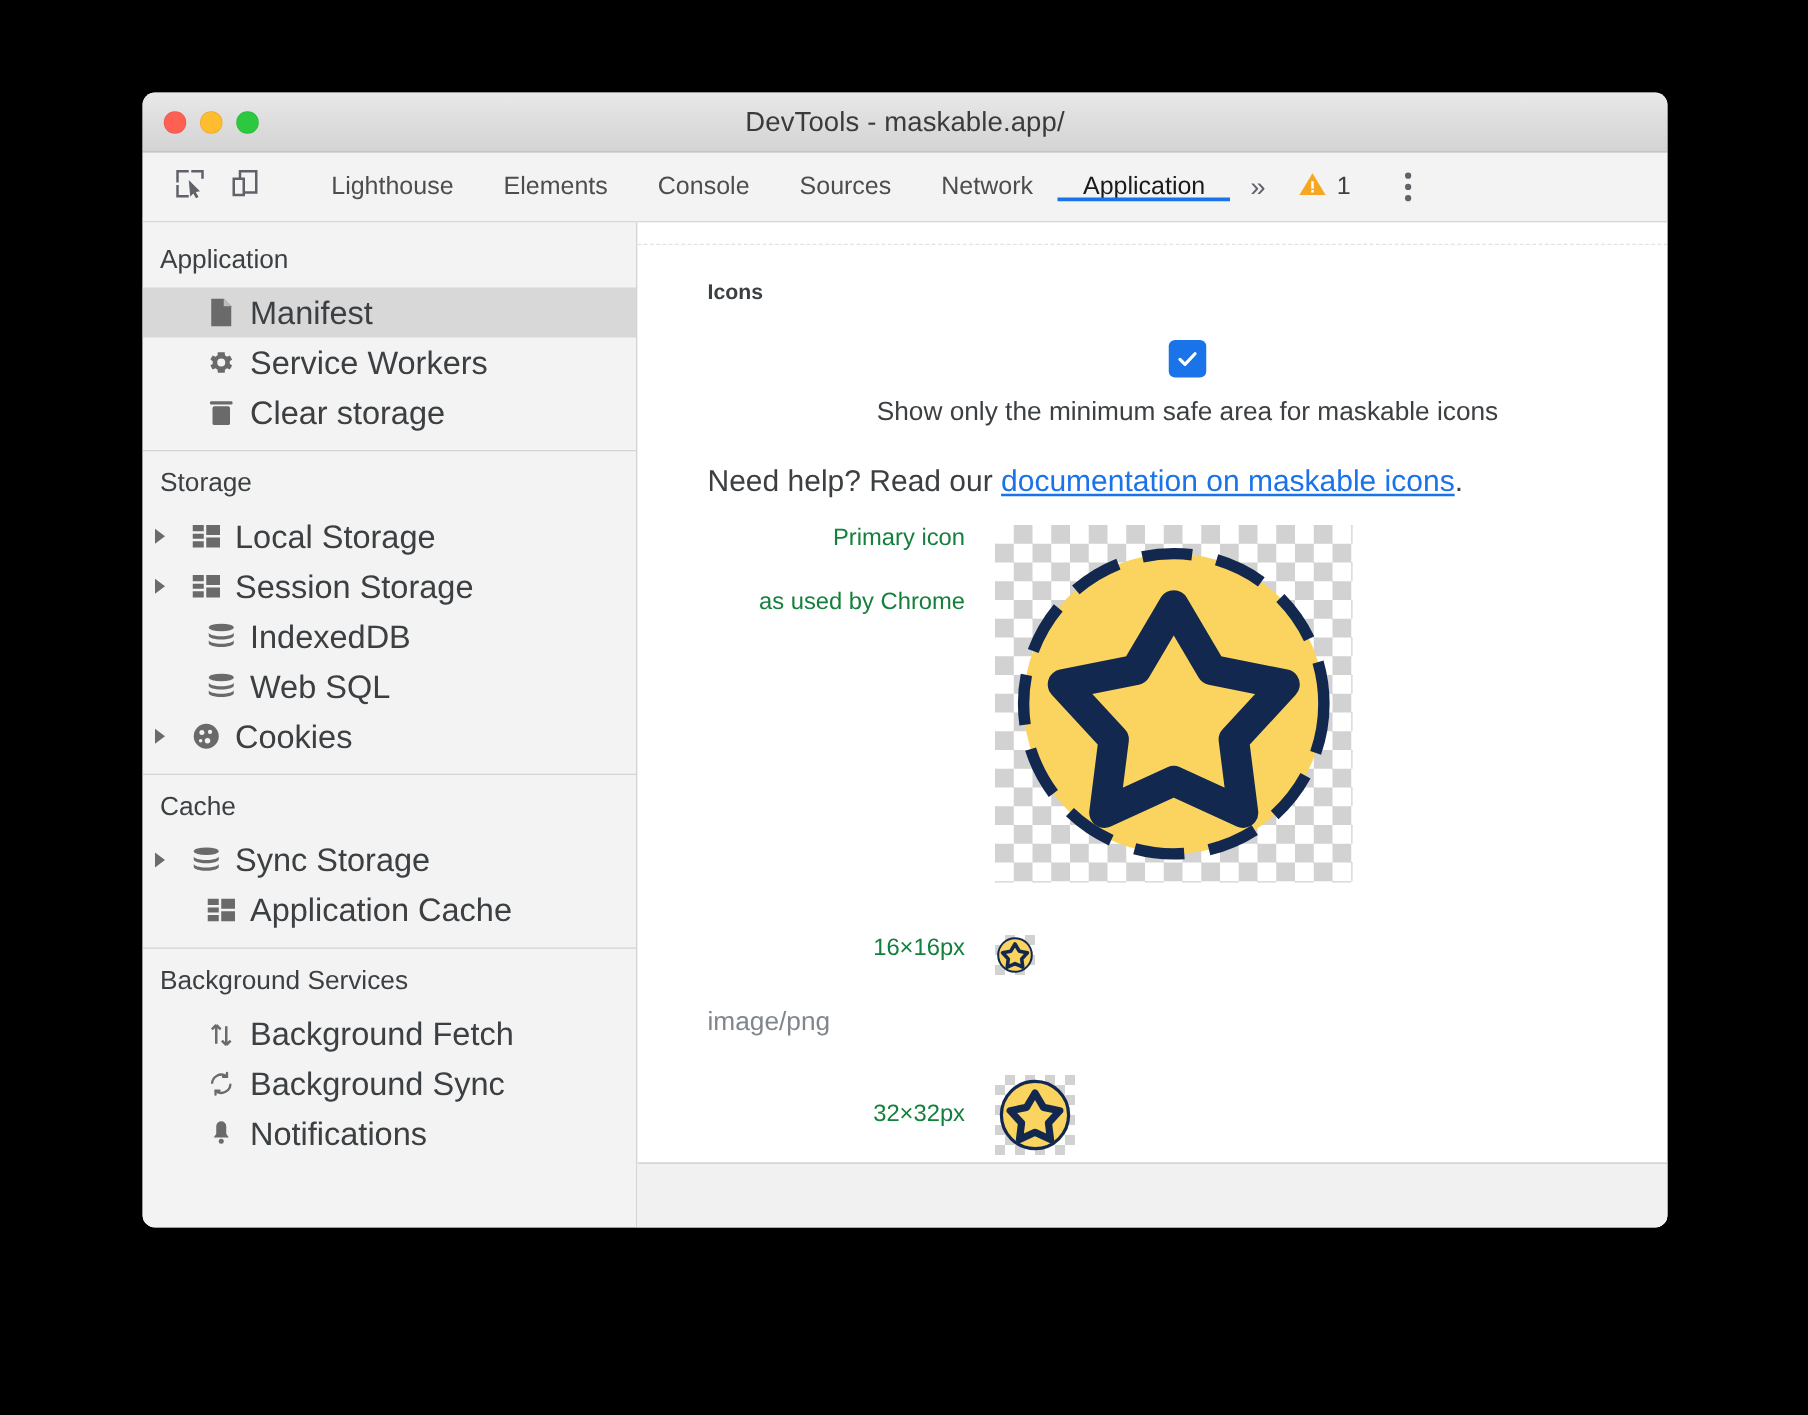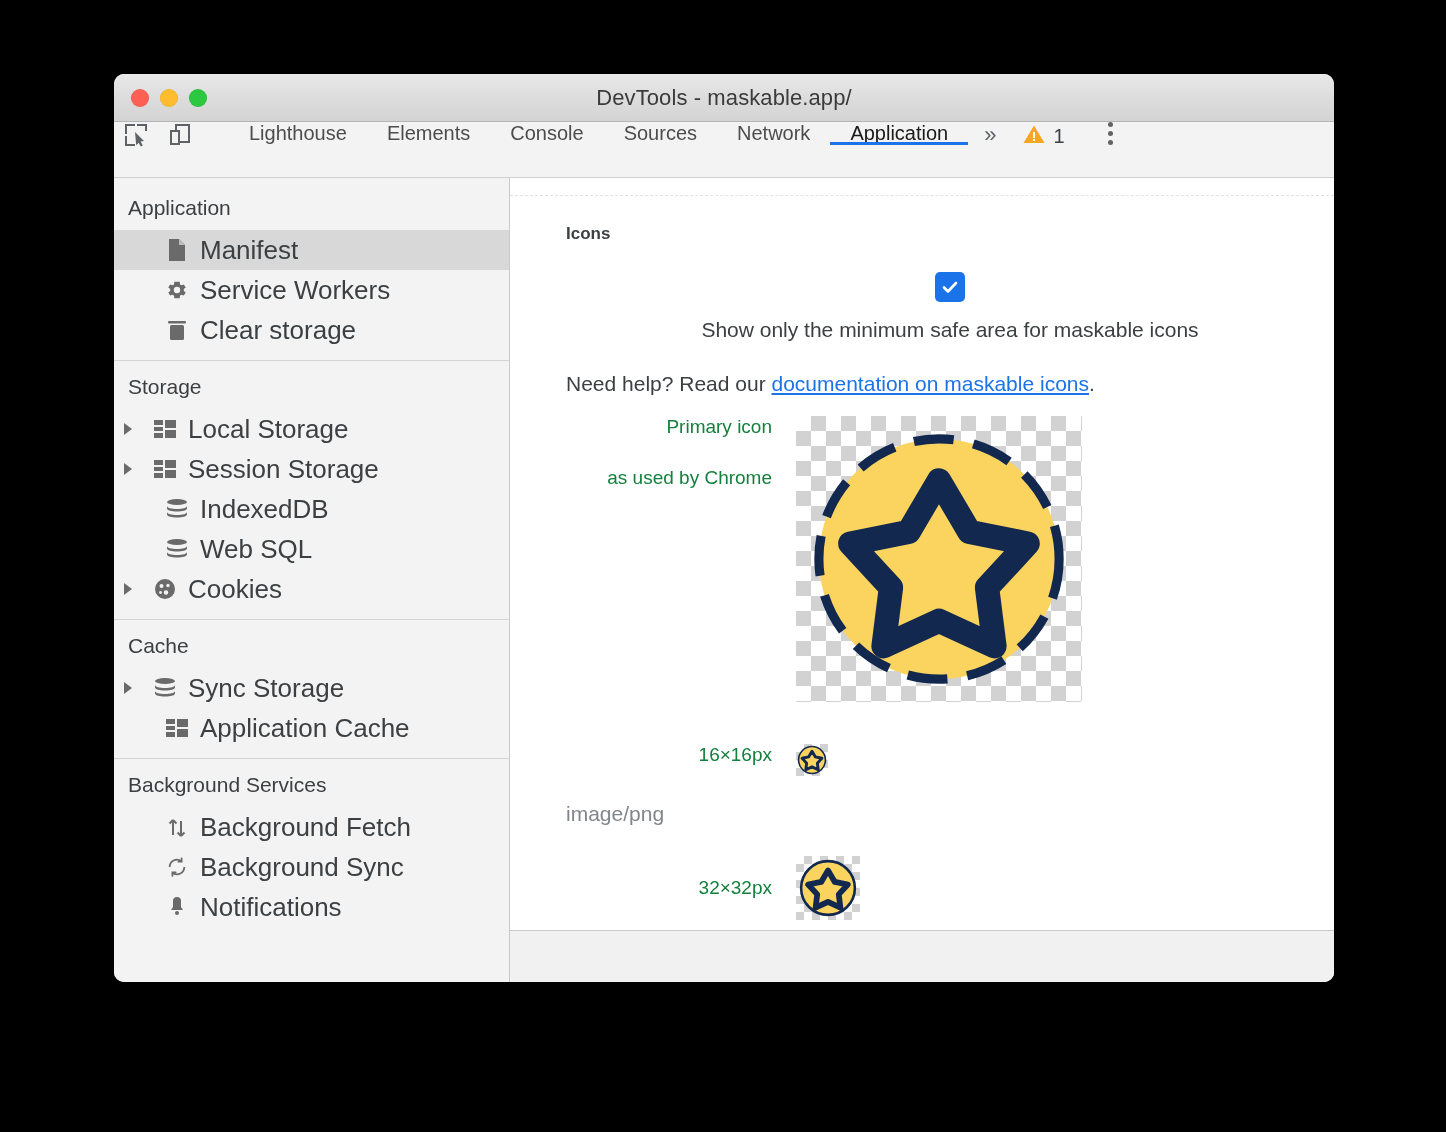--- a/index.html
+++ b/index.html
@@ -38,21 +38,22 @@
     position: absolute; left: 0; right: 0; text-align: center;
     font-size: 22px; color: #3b3b3b; letter-spacing: .1px;
     pointer-events: none;
   }
 
   
   .tabstrip {
     height: 56px;
     background: #f3f3f3;
     border-bottom: 1px solid #cfcfcf;
-    display: flex; align-items: flex-start;
+    display: flex; align-items: center;
+    padding-left: 16px;
   }
   .tool-btn {
     width: 44px; display: flex; align-items: center; justify-content: center;
     color: #5f6368;
   }
   .vdiv { width: 1px; background: #c7c7c7; margin: 14px 14px 14px 12px; }
   .tabs { display: flex; align-items: stretch; }
   .tab {
     display: flex; align-items: center; padding: 0 20px;
     font-size: 20px; color: #4d4d4d; position: relative; white-space: nowrap;
@@ -116,21 +117,21 @@
   .content-topline { height: 18px; border-bottom: 1px dashed #e2e2e2; }
   .content-inner { padding: 28px 0 0 56px; }
   .section-title { font-size: 17px; font-weight: bold; color: #3c4043; }
   .checkrow { display: flex; align-items: center; gap: 16px; margin-top: 28px; flex-direction: column; }
   .checkbox {
     width: 30px; height: 30px; border-radius: 5px; background: #1a73e8;
     display: flex; align-items: center; justify-content: center; flex: 0 0 30px;
   }
   .checkbox svg { display: block; }
   .checkrow-label { font-size: 21px; color: #3c4043; }
-  .helprow { margin-top: 30px; font-size: 21px; color: #3c4043; }
+  .helprow { margin-top: 30px; font-size: 24px; color: #3c4043; }
   .helprow a { color: #1a73e8; text-decoration: underline; }
 
   
   .icon-rows { margin-top: 20px; }
   .icon-row { display: flex; align-items: flex-start; }
   .icon-label-col {
     width: 230px; flex: 0 0 230px; text-align: right;
     font-size: 19px; color: #15803d; padding-right: 24px;
   }
   .icon-label-col .l2 { margin-top: 29px; }

